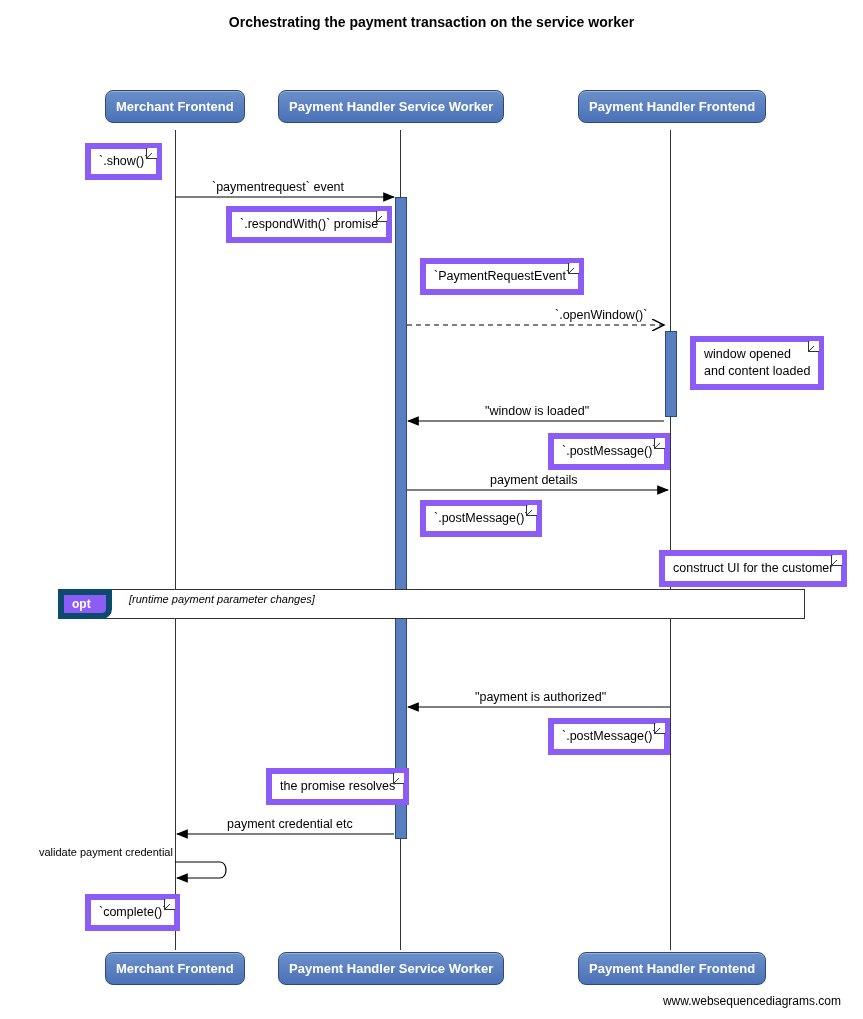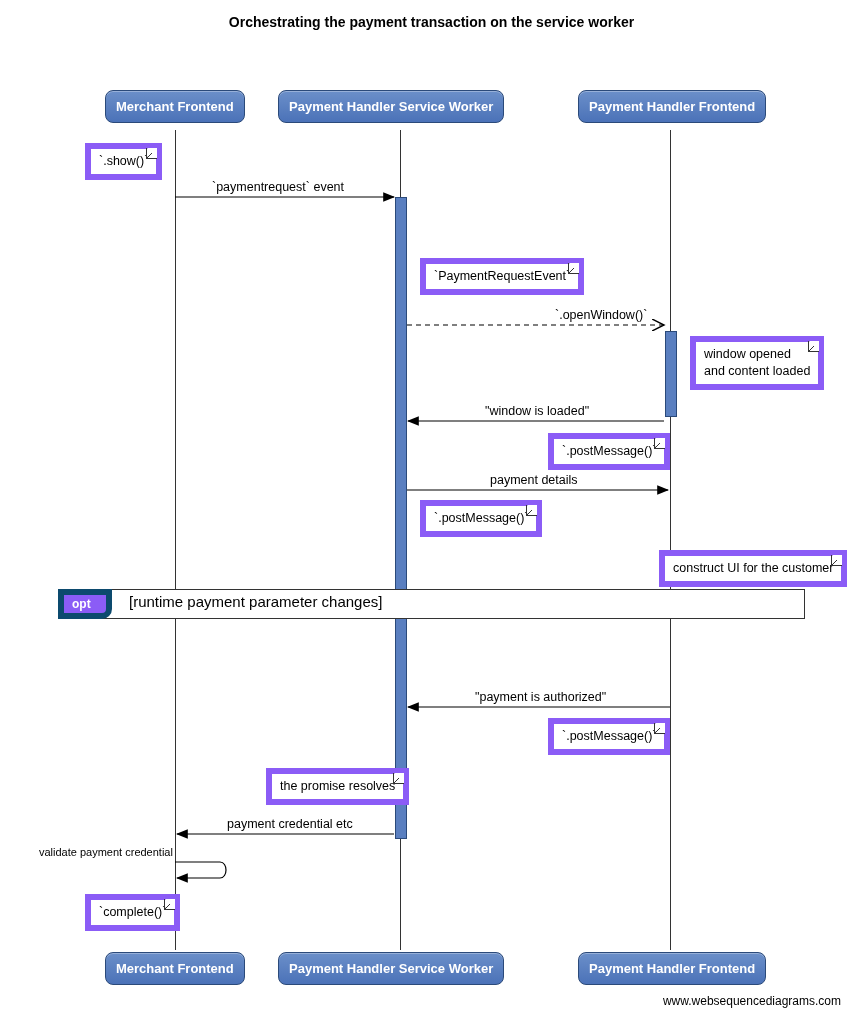--- a/index.html
+++ b/index.html
@@ -95,21 +95,22 @@
     font-weight: bold;
     font-size: 12px;
     padding: 2px 15px 2px 8px;
     border: 6px solid #0c4a6e;
     border-radius: 0 0 10px 0;
   }
   .frame-text {
     position: absolute;
     left: 70px;
     top: 3px;
-    font-size: 15px;
+    font-size: 11px;
+    font-style: italic;
   }
   .footer-link {
     position: absolute;
     font-size: 12px;
     color: #000;
   }
   svg.arrows {
     position: absolute;
     left: 0; top: 0;
     width: 863px;
@@ -139,20 +140,21 @@
 
   <div class="actor" style="left:105px; top:50px">Merchant Frontend</div>
   <div class="actor" style="left:278px; top:50px">Payment Handler Service Worker</div>
   <div class="actor" style="left:578px; top:50px">Payment Handler Frontend</div>
 
   <div class="actor" style="left:105px; top:912px">Merchant Frontend</div>
   <div class="actor" style="left:278px; top:912px">Payment Handler Service Worker</div>
   <div class="actor" style="left:578px; top:912px">Payment Handler Frontend</div>
 
   <div class="note" style="left:85px; top:103px">`.show()`</div>
+  <div class="note" style="left:226px; top:166px">`.respondWith()` promise</div>
   <div class="note" style="left:420px; top:218px">`PaymentRequestEvent`</div>
   <div class="note" style="left:690px; top:296px">
     <span>window opened</span><br>
     <span>and content loaded</span>
   </div>
   <div class="note" style="left:548px; top:393px">`.postMessage()`</div>
   <div class="note" style="left:420px; top:460px">`.postMessage()`</div>
   <div class="note" style="left:659px; top:510px">construct UI for the customer</div>
   <div class="note" style="left:548px; top:678px">`.postMessage()`</div>
   <div class="note" style="left:266px; top:728px">the promise resolves</div>

